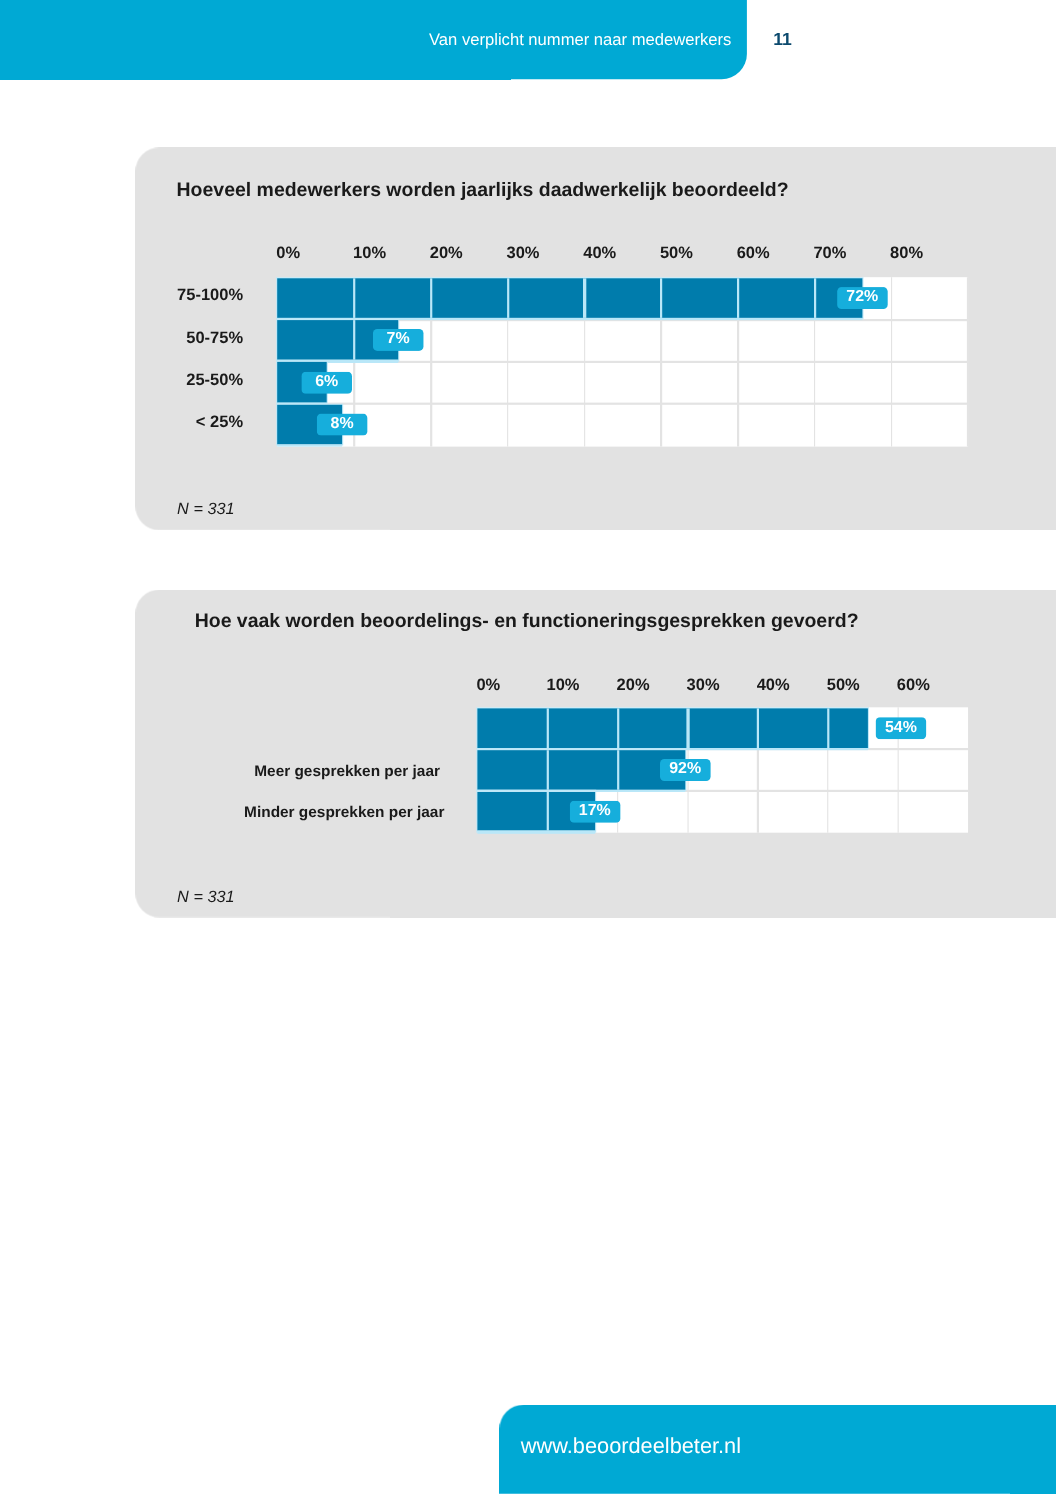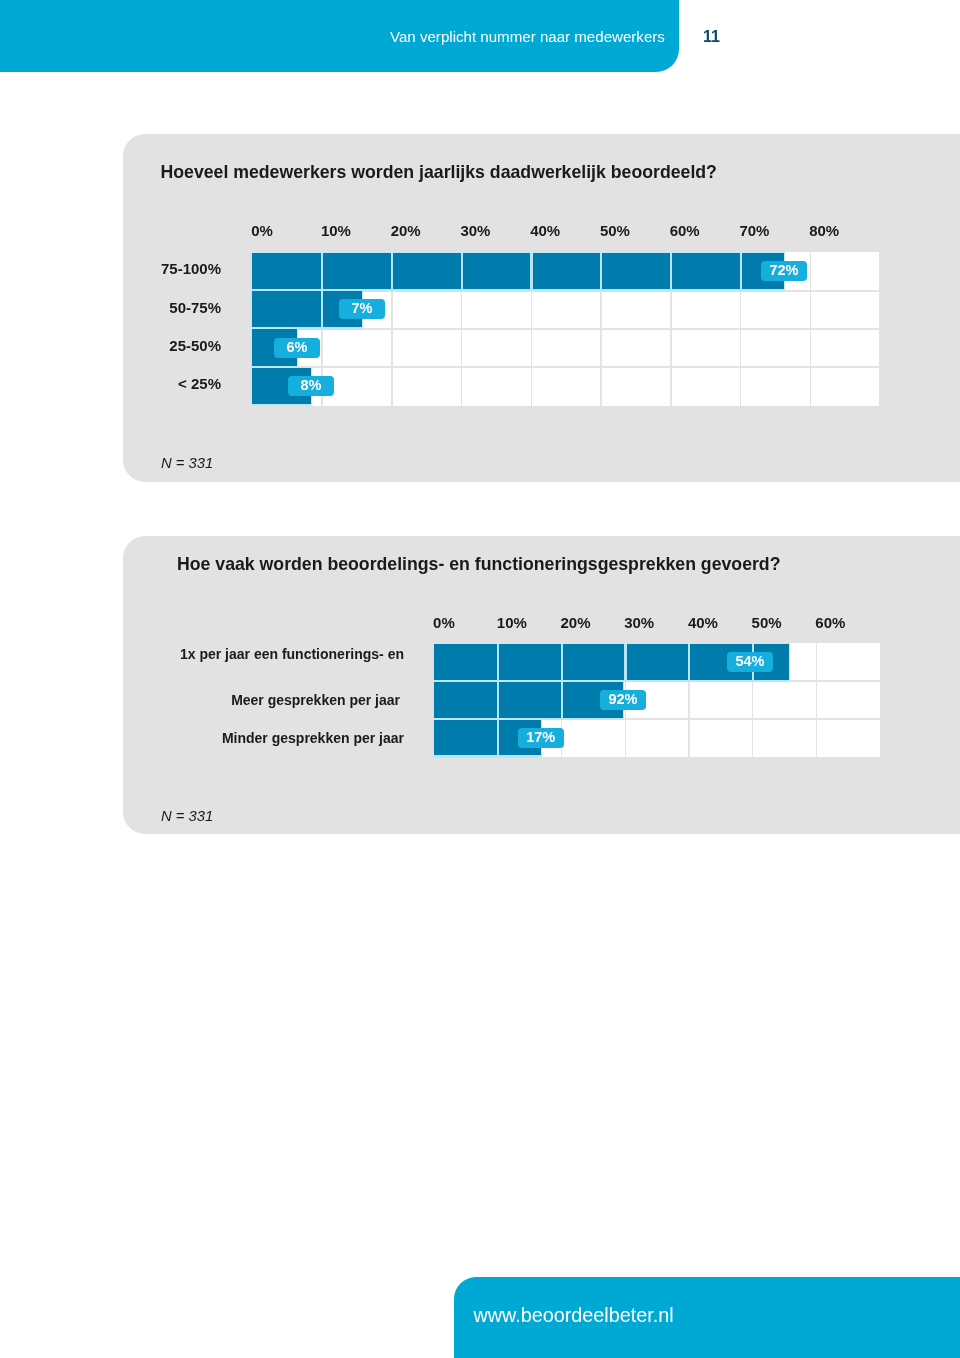--- a/index.html
+++ b/index.html
@@ -150,23 +150,22 @@
       <div class="tick" style="left: 751.6px; top: 614.5px;">50%</div>
       <div class="tick" style="left: 815.3px; top: 614.5px;">60%</div>
       <div class="barwrap" style="left: 433.1px; top: 642.8px; width: 356.635px; height: 38.2px;"></div>
       <div class="bar" style="left: 434.3px; top: 644px; width: 354.235px; height: 35.8px;"></div>
       <div class="bargrid" style="left: 497px; top: 644px; height: 35.8px;"></div>
       <div class="bargrid" style="left: 560.7px; top: 644px; height: 35.8px;"></div>
       <div class="bargrid" style="left: 624.4px; top: 644px; height: 35.8px;"></div>
       <div class="bargrid" style="left: 688.1px; top: 644px; height: 35.8px;"></div>
       <div class="bargrid" style="left: 751.8px; top: 644px; height: 35.8px;"></div>
       <div class="rowgap" style="left: 434.3px; top: 679.8px; width: 354.235px;"></div>
-      <div class="chip" style="width: 46px; height: 20px; line-height: 18.5px; font-size: 14.5px; left: 727px; top: 651.9px;">54%</div>
+      <div class="chip" style="width: 46px; height: 20px; line-height: 18.5px; font-size: 14.5px; left: 796px; top: 651.9px;">54%</div>
       <div class="rowlabel" style="left: 4px; width: 400px; font-size: 14px; line-height: 19.5px; top: 645.4px;">
-        <div>1x per jaar een functionerings- en</div>
       </div>
       <div class="barwrap" style="left: 433.1px; top: 680.6px; width: 191.015px; height: 38.2px;"></div>
       <div class="bar" style="left: 434.3px; top: 681.8px; width: 188.615px; height: 35.8px;"></div>
       <div class="bargrid" style="left: 497px; top: 681.8px; height: 35.8px;"></div>
       <div class="bargrid" style="left: 560.7px; top: 681.8px; height: 35.8px;"></div>
       <div class="rowgap" style="left: 434.3px; top: 717.6px; width: 188.615px;"></div>
       <div class="chip" style="width: 46px; height: 20px; line-height: 18.5px; font-size: 14.5px; left: 599.915px; top: 689.7px;">92%</div>
       <div class="rowlabel" style="left: 0; width: 400px; font-size: 14px; line-height: 19.5px; top: 690.95px;">
         <div>Meer gesprekken per jaar</div>
       </div>

